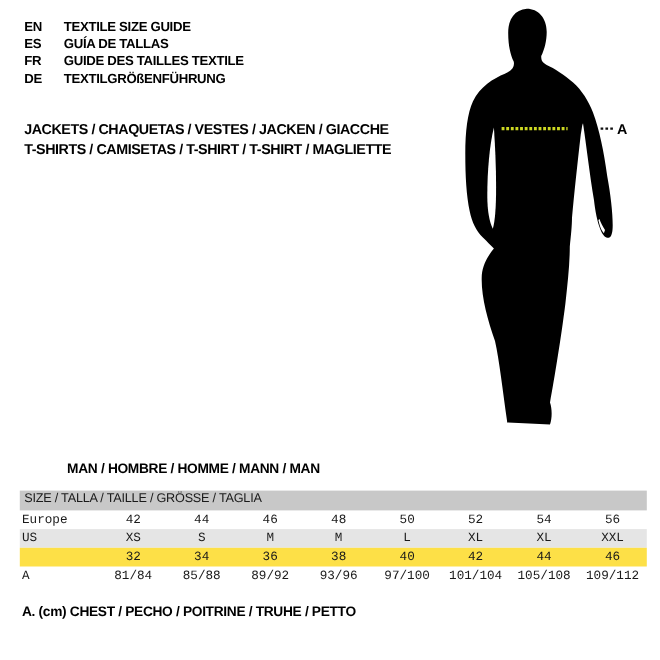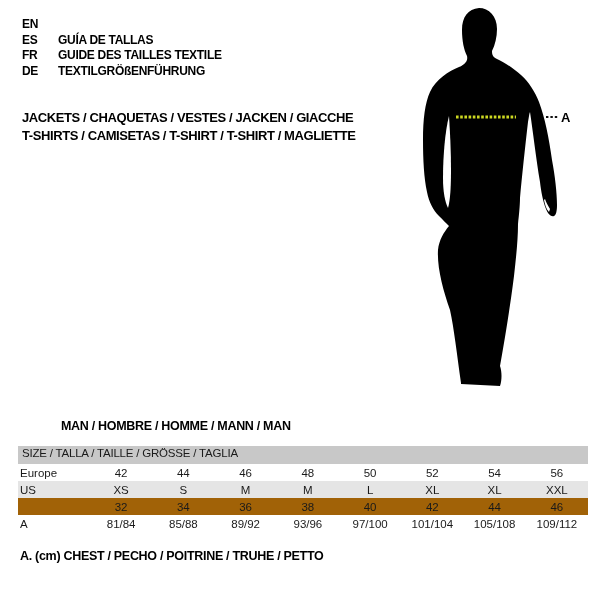--- a/index.html
+++ b/index.html
@@ -15,34 +15,35 @@
   
   .cat-block{position:absolute;left:22px;top:109px;}
   .cat-line{font-size:13px;font-weight:bold;letter-spacing:-0.4px;line-height:17.5px;white-space:nowrap;}
   
   .figure-svg{position:absolute;left:410px;top:0;}
   
   .section-title{position:absolute;left:20px;top:419px;font-size:12.5px;font-weight:bold;letter-spacing:-0.3px;margin-left:41px;}
   
   .size-table{position:absolute;left:18px;top:446px;width:570px;font-size:11.5px;}
   .st-header{height:18px;line-height:15px;padding-left:4px;letter-spacing:-0.2px;color:#1a1a1a;}
-  .st-row{display:grid;grid-template-columns:72px repeat(8,1fr);height:17px;align-items:center;}
+  .st-row{display:grid;grid-template-columns:72px repeat(8,1fr);height:17px;align-items:center;font-family:Liberation Mono, monospace;}
   .st-label{padding-left:2px;text-align:left;color:#1a1a1a;}
   .st-cell{text-align:center;color:#1a1a1a;}
   
   .footnote{position:absolute;left:20px;top:549px;font-size:12.5px;font-weight:bold;letter-spacing:-0.3px;}
 </style>
 </head>
 <body>
 
 <div id="canvas">
 
   <div class="lang-block" id="langBlock">
       <div class="lang-row">
         <span class="lang-code">EN</span>
+        <span class="lang-label">TEXTILE SIZE GUIDE</span>
       </div>
       <div class="lang-row">
         <span class="lang-code">ES</span>
         <span class="lang-label">GUÍA DE TALLAS</span>
       </div>
       <div class="lang-row">
         <span class="lang-code">FR</span>
         <span class="lang-label">GUIDE DES TAILLES TEXTILE</span>
       </div>
       <div class="lang-row">
@@ -117,21 +118,21 @@
           <span class="st-label">US</span>
           <span class="st-cell">XS</span>
           <span class="st-cell">S</span>
           <span class="st-cell">M</span>
           <span class="st-cell">M</span>
           <span class="st-cell">L</span>
           <span class="st-cell">XL</span>
           <span class="st-cell">XL</span>
           <span class="st-cell">XXL</span>
         </div>
-        <div class="st-row" style="background: #a16207;">
+        <div class="st-row" style="background: #fde047;">
           <span class="st-label"></span>
           <span class="st-cell">32</span>
           <span class="st-cell">34</span>
           <span class="st-cell">36</span>
           <span class="st-cell">38</span>
           <span class="st-cell">40</span>
           <span class="st-cell">42</span>
           <span class="st-cell">44</span>
           <span class="st-cell">46</span>
         </div>

